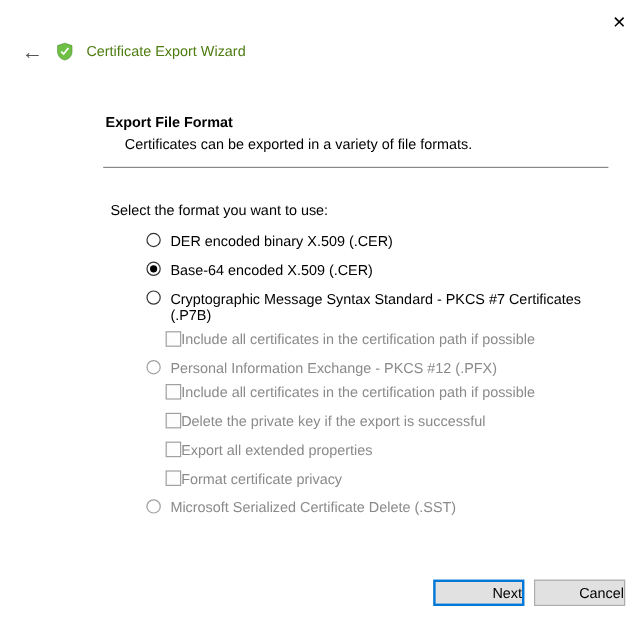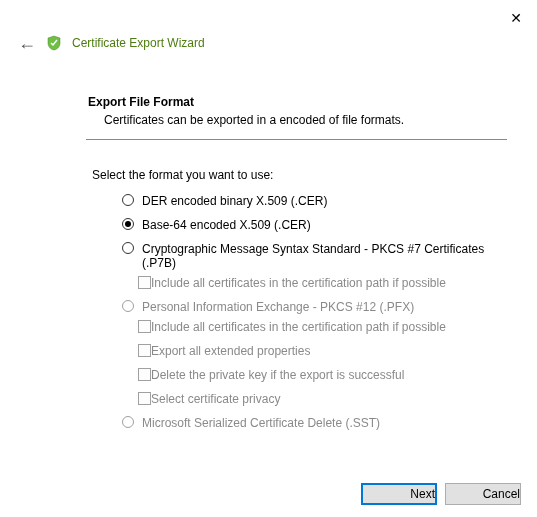--- a/index.html
+++ b/index.html
@@ -146,21 +146,21 @@
     <svg viewBox="0 0 16 16" width="16" height="16">
       <path d="M8 1 L14 3 L14 8 C14 12 11 14.5 8 15 C5 14.5 2 12 2 8 L2 3 Z" fill="#6fbf44" stroke="#4a8a2e" stroke-width="0.5"></path>
       <path d="M5 8 L7 10 L11 5" fill="none" stroke="#fff" stroke-width="1.5"></path>
     </svg>
   </span>
   <span class="wizard-title">Certificate Export Wizard</span>
 </div>
 
 <div class="content">
   <div class="section-title">Export File Format</div>
-  <div class="section-sub">Certificates can be exported in a encoded of file formats.</div>
+  <div class="section-sub">Certificates can be exported in a variety of file formats.</div>
   <hr class="hr">
 
   <div class="prompt">Select the format you want to use:</div>
 
   <div class="opts">
     <div class="radio-row">
       <span class="radio"></span>
       <span>DER encoded binary X.509 (.CER)</span>
     </div>
 
@@ -183,29 +183,29 @@
     <div class="radio-row tight">
       <span class="radio disabled"></span>
       <span class="disabled-text">Personal Information Exchange - PKCS #12 (.PFX)</span>
     </div>
     <div class="check-row">
       <span class="checkbox"></span>
       <span class="disabled-text">Include all certificates in the certification path if possible</span>
     </div>
     <div class="check-row">
       <span class="checkbox"></span>
+      <span class="disabled-text">Delete the private key if the export is successful</span>
+    </div>
+    <div class="check-row">
+      <span class="checkbox"></span>
       <span class="disabled-text">Export all extended properties</span>
     </div>
     <div class="check-row">
       <span class="checkbox"></span>
-      <span class="disabled-text">Delete the private key if the export is successful</span>
-    </div>
-    <div class="check-row">
-      <span class="checkbox"></span>
-      <span class="disabled-text">Select certificate privacy</span>
+      <span class="disabled-text">Format certificate privacy</span>
     </div>
 
     <div class="radio-row">
       <span class="radio disabled"></span>
       <span class="disabled-text">Microsoft Serialized Certificate Delete (.SST)</span>
     </div>
   </div>
 </div>
 
 <div class="footer">

